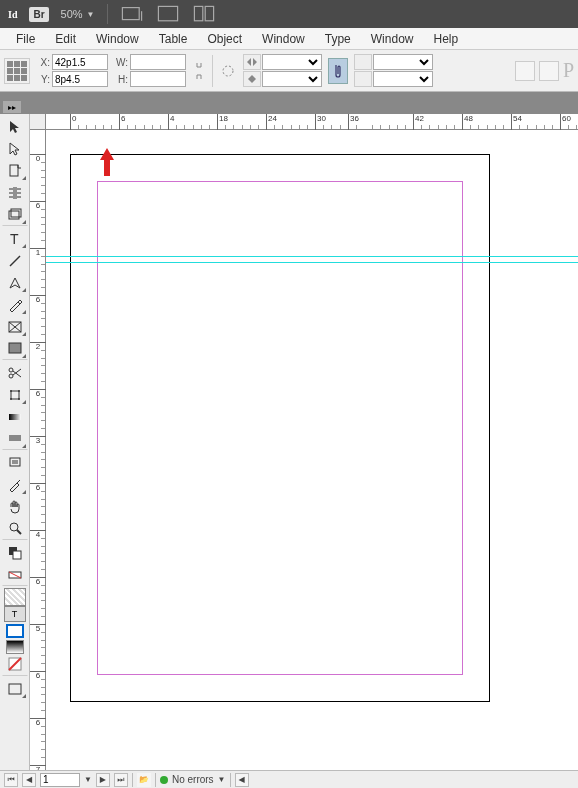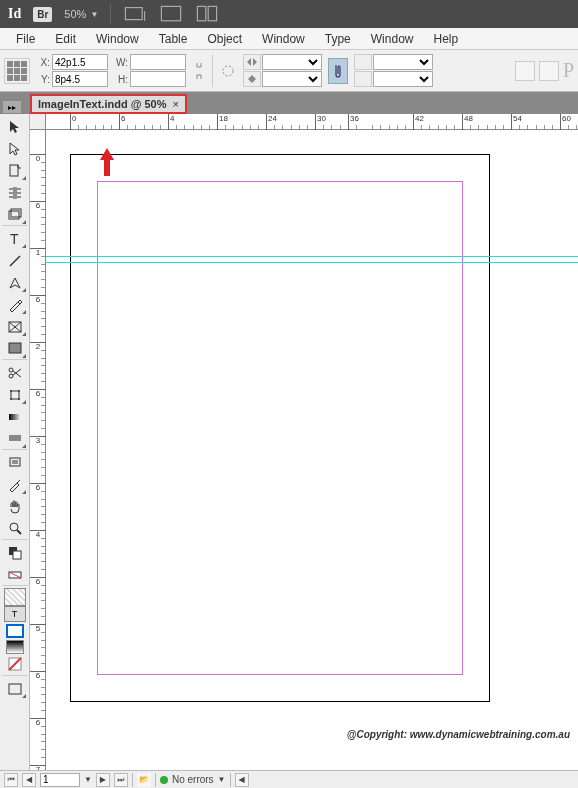--- a/index.html
+++ b/index.html
@@ -1,20 +1,20 @@
 <!DOCTYPE html>
 <html><head>
 <meta charset="utf-8">
 <style>
 * { margin: 0; padding: 0; box-sizing: border-box; font-family: Arial, sans-serif; }
 body { width: 578px; height: 788px; background: #f0f0f0; overflow: hidden; position: relative; }
 
 
 .titlebar { height: 28px; background: #4a4a4a; display: flex; align-items: center; padding: 0 8px; gap: 12px; }
-.app-logo { color: #fff; font-weight: bold; font-size: 14px; font-family: serif; }
+.app-logo { color: #fff; font-weight: bold; font-size: 10px; font-family: serif; }
 .br-badge { background: #e0e0e0; color: #333; font-size: 10px; padding: 2px 4px; border-radius: 2px; font-weight: bold; }
 .zoom-box { color: #ccc; font-size: 11px; display: flex; align-items: center; gap: 4px; }
 .zoom-box .arrow { font-size: 8px; }
 .titlebar .sep { width: 1px; height: 20px; background: #666; }
 .titlebar .icon-btn { width: 24px; height: 20px; display: flex; align-items: center; justify-content: center; }
 .titlebar svg { stroke: #aaa; fill: none; }
 
 
 .menubar { height: 22px; background: #f5f5f5; border-bottom: 1px solid #ccc; display: flex; align-items: center; padding: 0 6px; gap: 0; }
 .menu-item { font-size: 12px; color: #333; padding: 2px 10px; cursor: default; }
@@ -202,24 +202,20 @@
   </div>
   <div class="right-placeholder">
     <div class="box"></div>
     <div class="box"></div>
     <span class="p-letter">P</span>
   </div>
 </div>
 
 <div class="tabbar">
   <div class="expand-handle">▸▸</div>
-  <div class="doc-tab">
-    <span>ImageInText.indd @ 50%</span>
-    <span class="close">×</span>
-  </div>
 </div>
 
 <div class="main">
 
   <div class="toolbox">
     <div class="tool">
         <svg viewBox="0 0 16 16">
           <path d="M3 2 L3 13 L6 10 L8 14 L10 13 L8 9 L12 9 Z" fill="#333"></path>
         </svg>
       </div>
@@ -526,21 +522,20 @@
         <div class="margin-frame"></div>
       </div>
       <div class="guide-h" style="top:126px;"></div>
       <div class="guide-h" style="top:132px;"></div>
       <div class="red-arrow">
         <svg viewBox="0 0 14 28">
             <path d="M7 0 L14 12 L10 12 L10 28 L4 28 L4 12 L0 12 Z" fill="#d22"></path>
           </svg>
       </div>
     </div>
-    <div class="copyright">@Copyright: www.dynamicwebtraining.com.au</div>
   </div>
 </div>
 
 <div class="statusbar">
   <div class="nav-btn">⏮</div>
   <div class="nav-btn">◀</div>
   <input class="page-input" value="1" style="">
   <span style="font-size:8px;">▼</span>
   <div class="nav-btn">▶</div>
   <div class="nav-btn">⏭</div>

